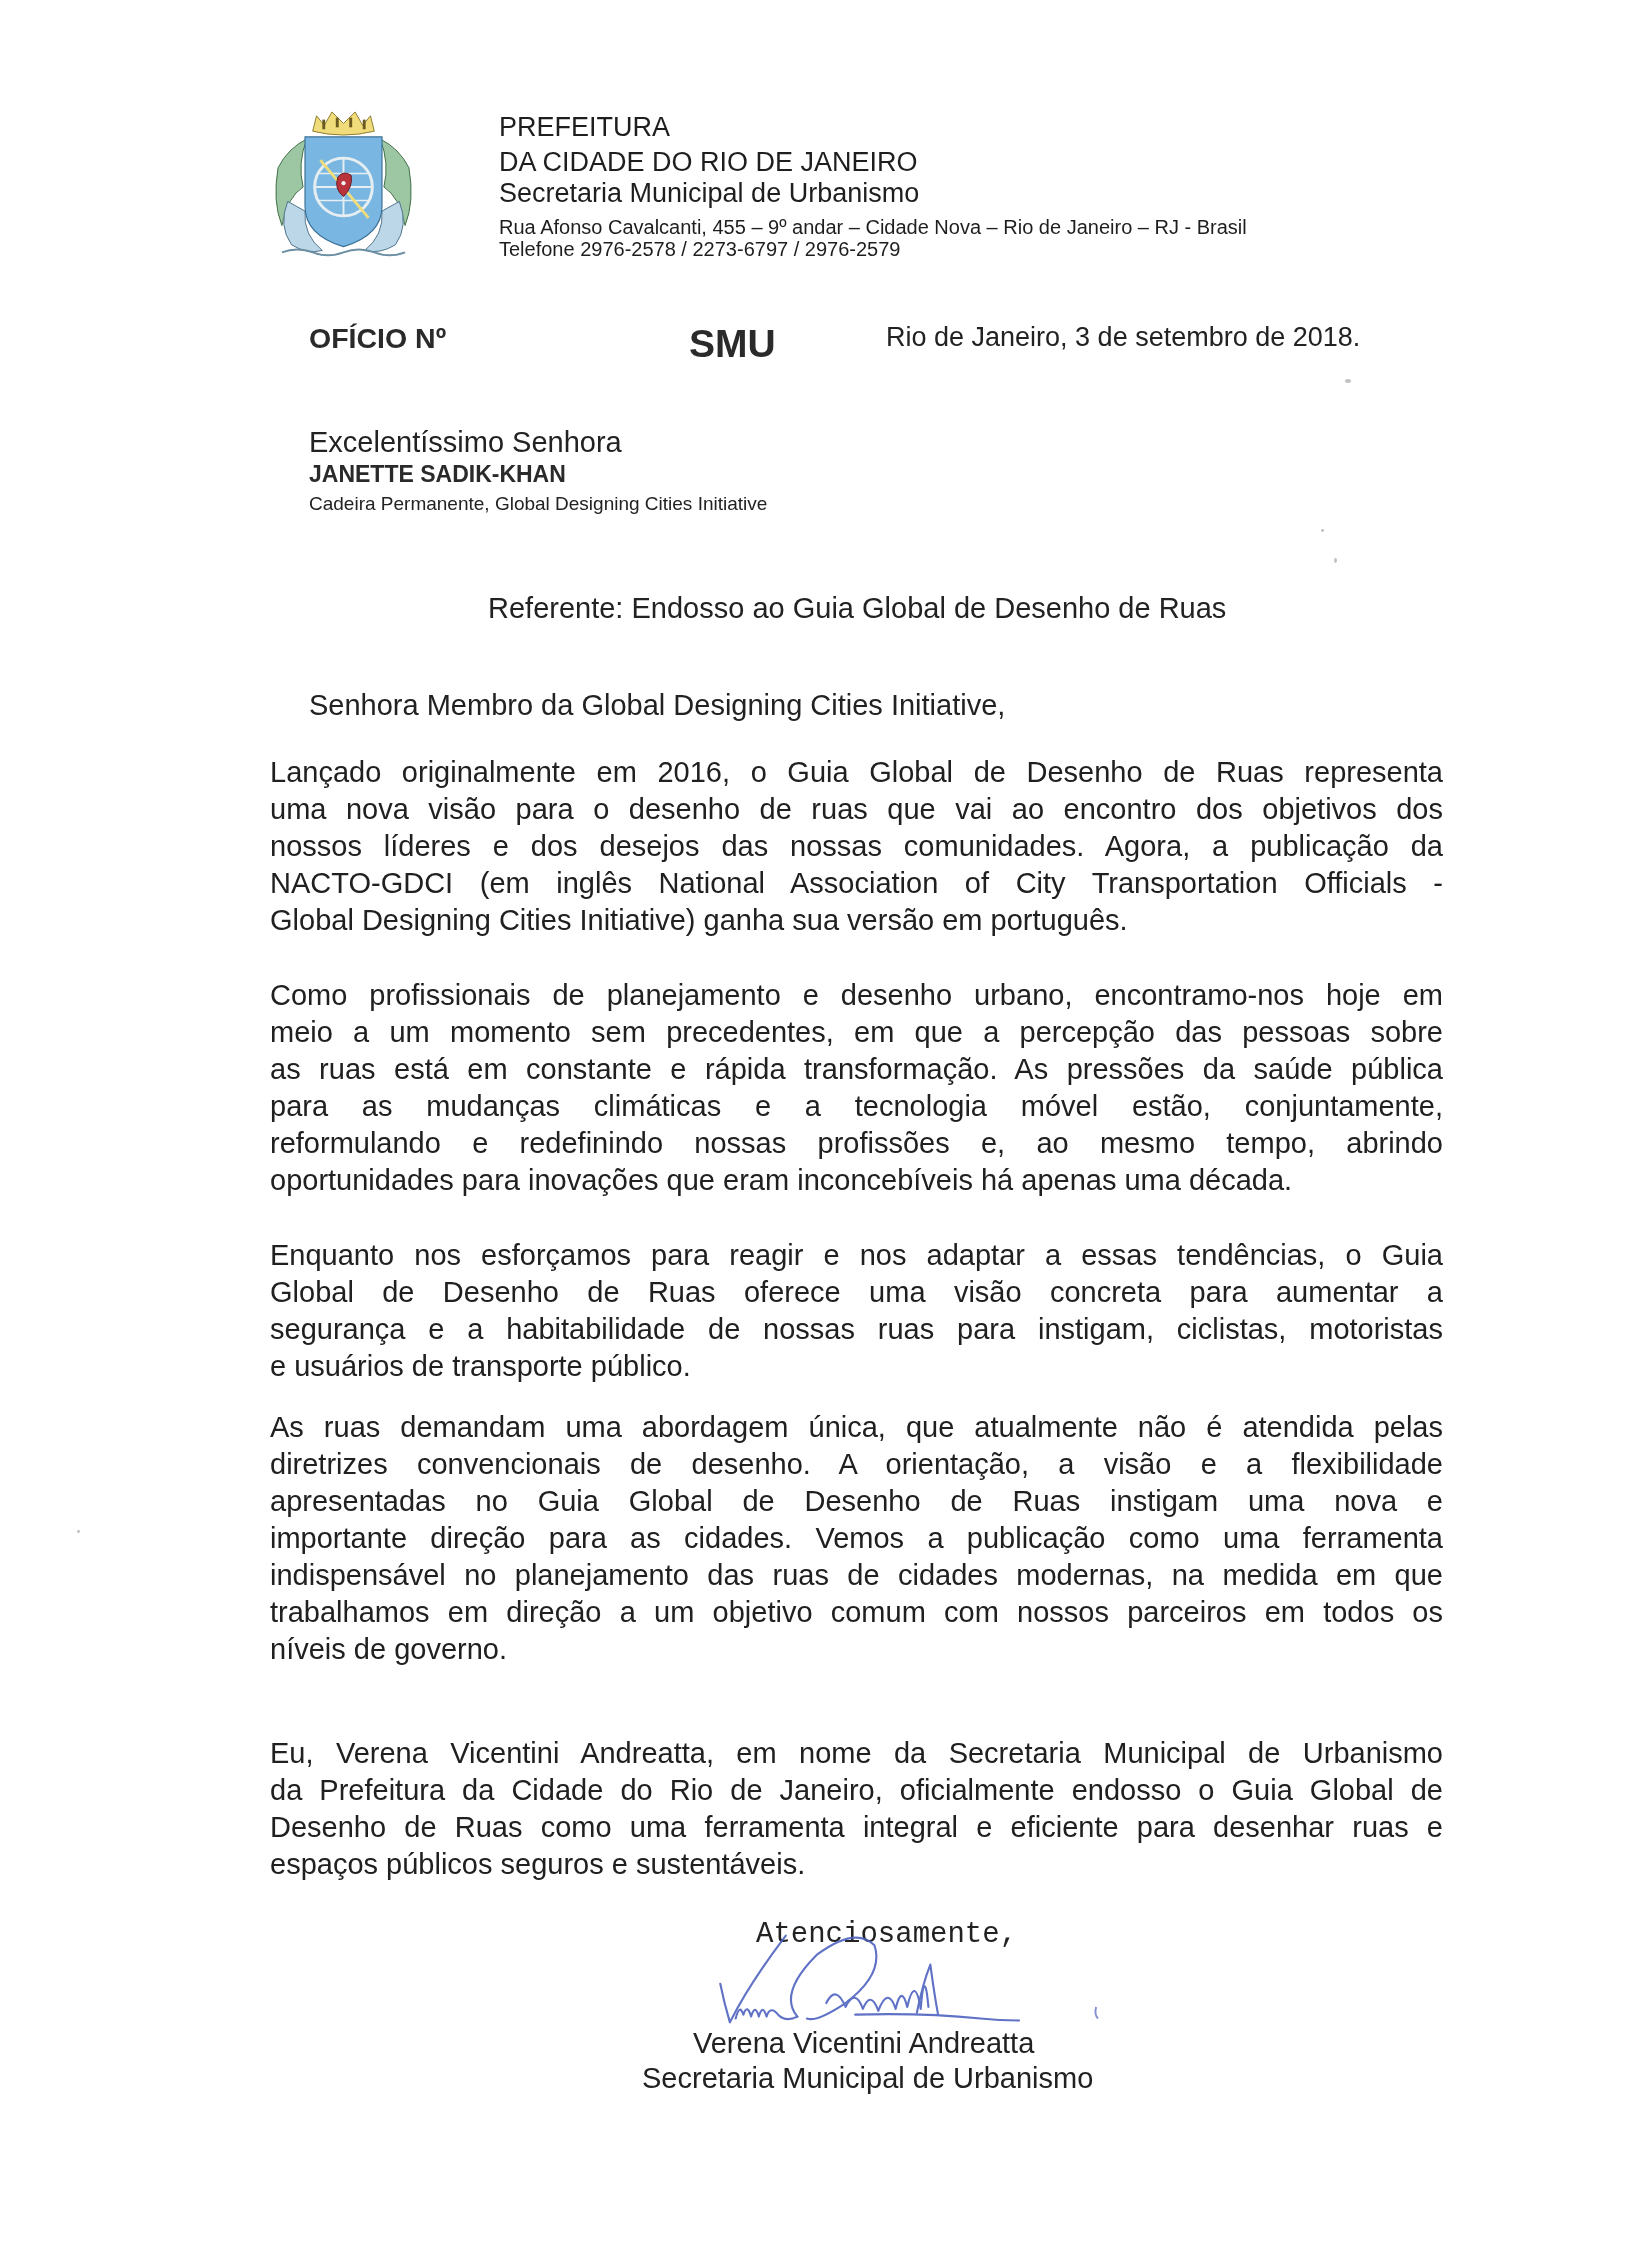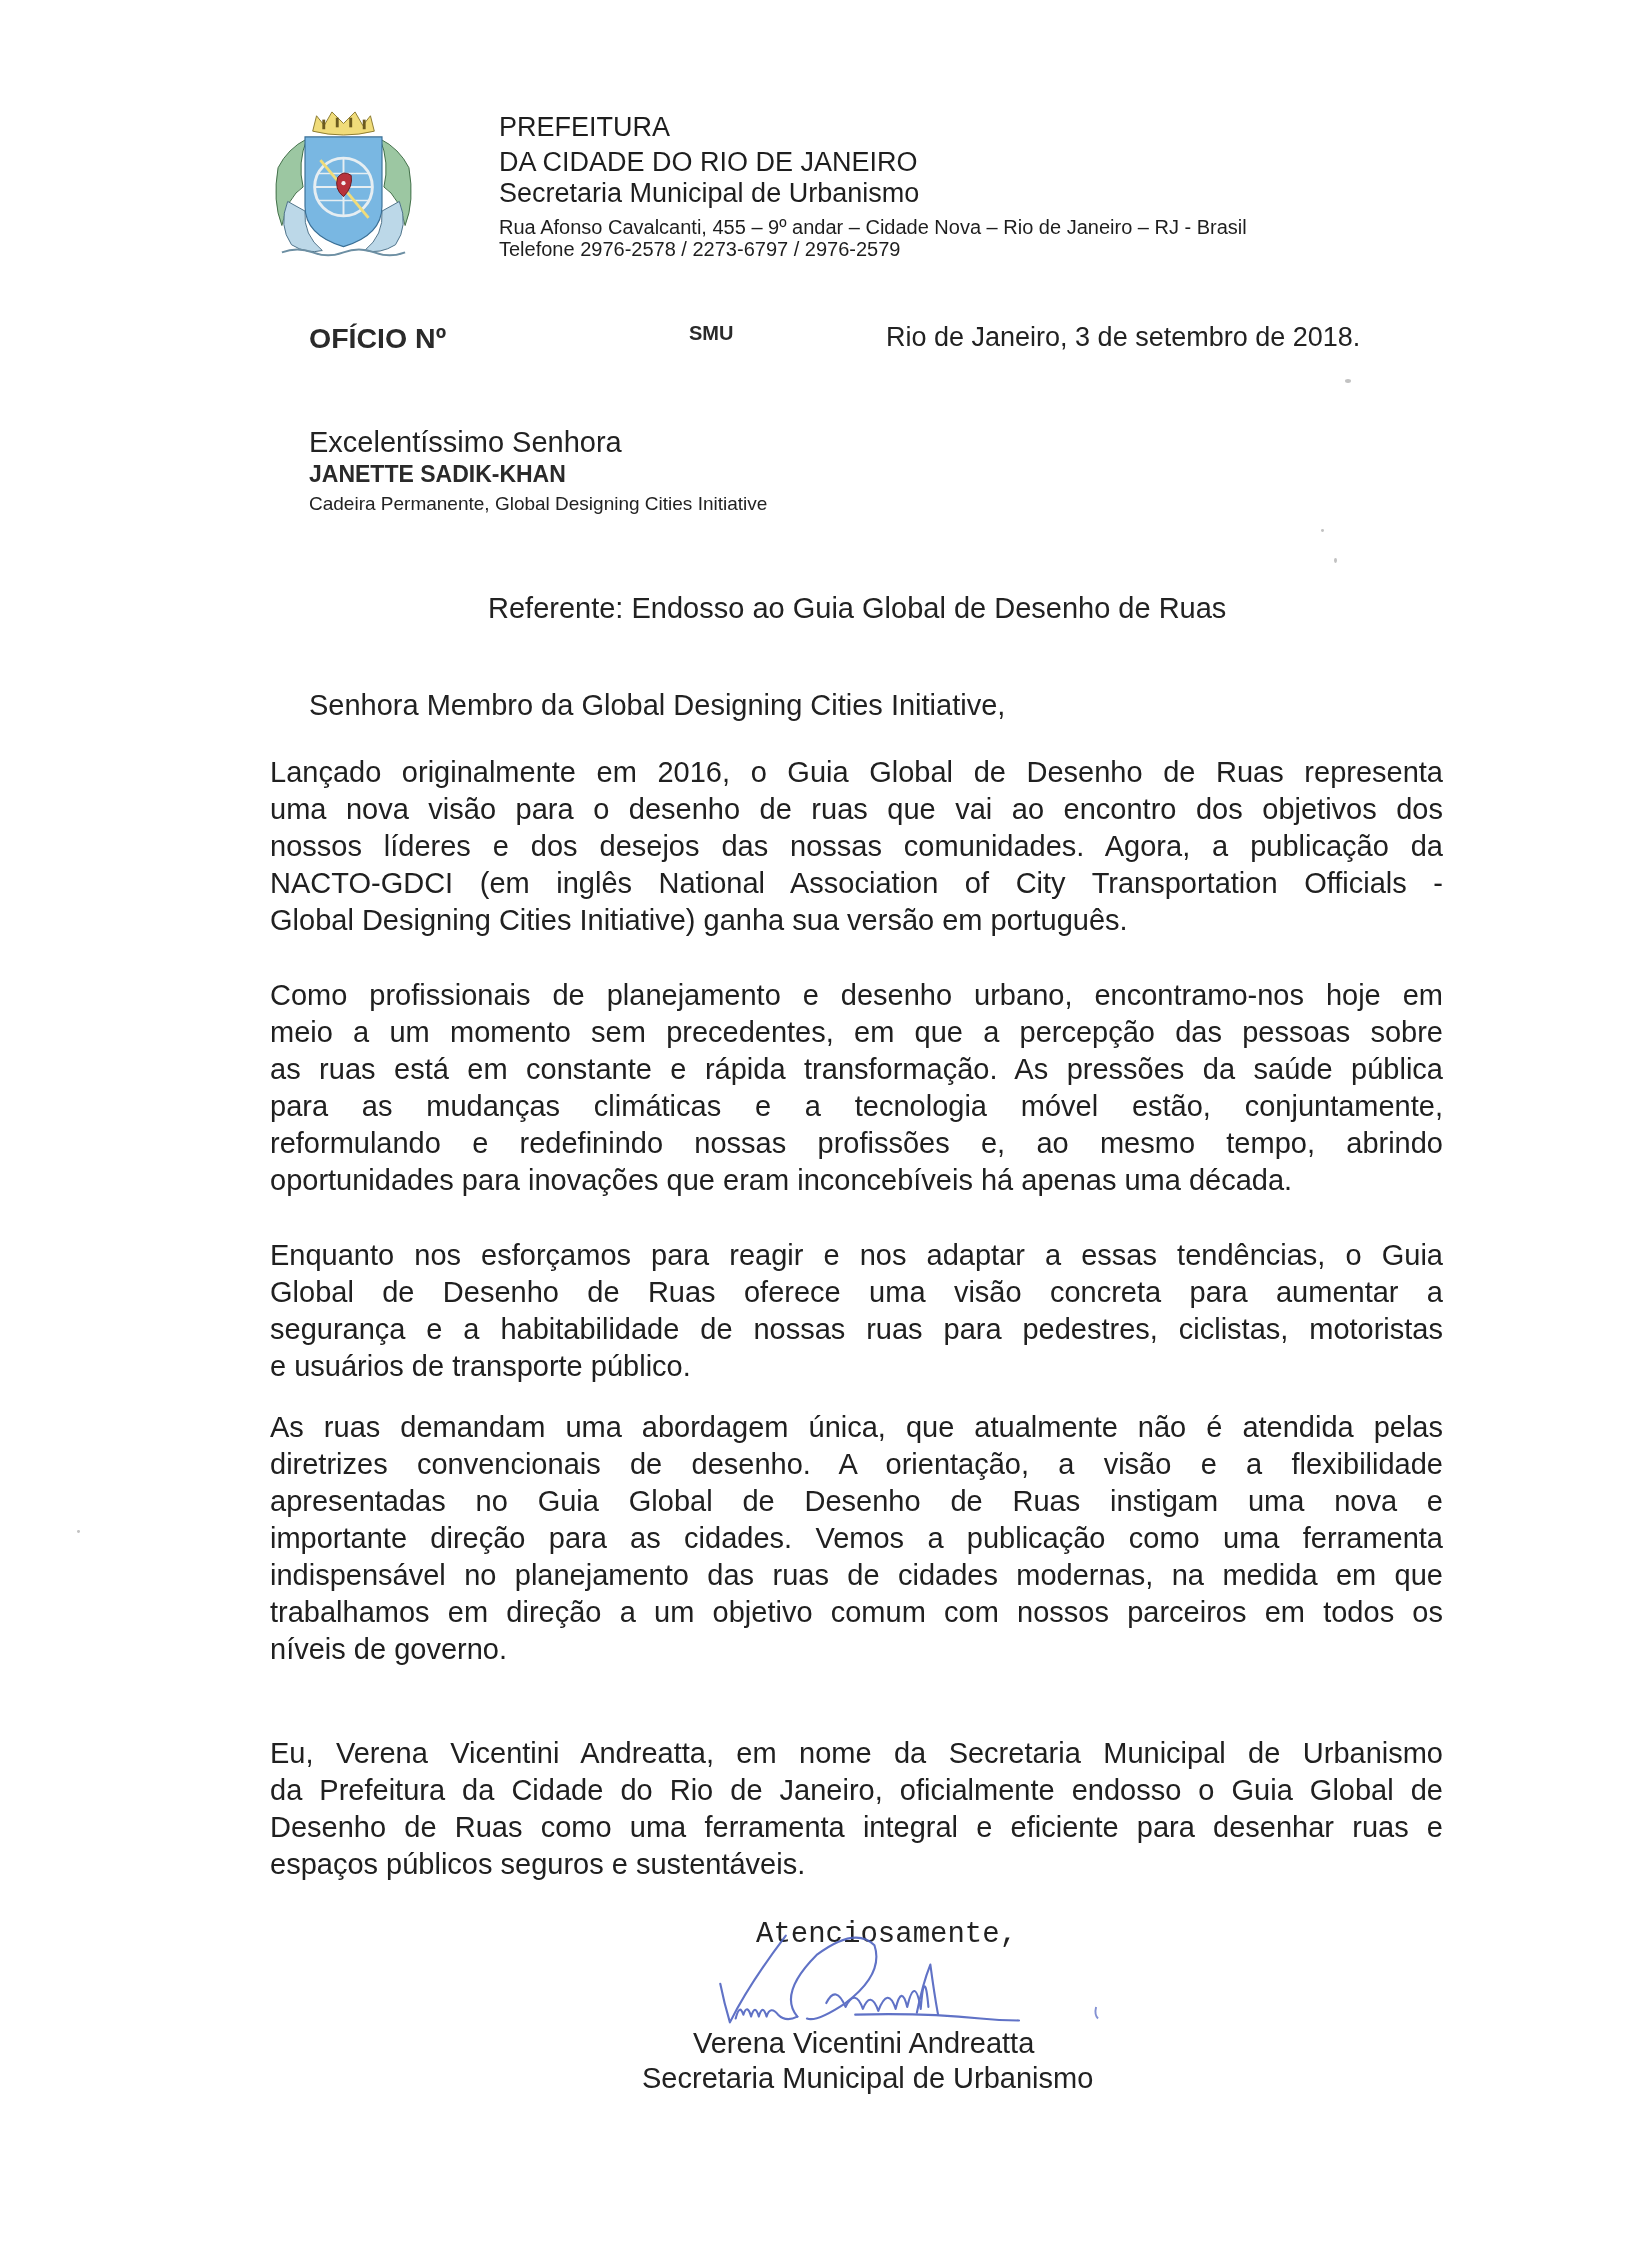--- a/index.html
+++ b/index.html
@@ -11,21 +11,21 @@
 
   
   #coat { position: absolute; left: 268px; top: 110px; width: 151px; height: 154px; }
   .lh { position: absolute; left: 499px; white-space: nowrap; color: #1e1e1e; }
   .lh-1 { top: 112px; font-size: 27px; }
   .lh-2 { top: 147px; font-size: 27px; }
   .lh-3 { top: 178px; font-size: 27px; }
   .lh-4 { top: 216px; font-size: 20px; }
   .lh-5 { top: 238px; font-size: 20px; }
   #oficio { left: 270px; top: 322px; font-size: 28.5px; font-weight: bold; color: #2a2a2a; }
-  #smu { left: 650px; top: 322px; font-size: 20px; font-weight: bold; color: #2a2a2a; }
+  #smu { left: 650px; top: 322px; font-size: 39px; font-weight: bold; color: #2a2a2a; }
   #date { left: 847px; top: 322px; font-size: 27px; }
 
   
   #greet1 { left: 270px; top: 426px; font-size: 29px; text-align: right; }
   #addressee-name { left: 270px; top: 461px; font-size: 23px; font-weight: bold; color: #2a2a2a; }
   #addressee-title { left: 270px; top: 493px; font-size: 19px; }
 
   #reference { left: 449px; top: 592px; font-size: 29px; }
 
   #salutation { left: 270px; top: 689px; font-size: 29px; }
@@ -115,21 +115,21 @@
   <span class="ln">meio a um momento sem precedentes, em que a percepção das pessoas sobre</span>
   <span class="ln">as ruas está em constante e rápida transformação. As pressões da saúde pública</span>
   <span class="ln">para as mudanças climáticas e a tecnologia móvel estão, conjuntamente,</span>
   <span class="ln">reformulando e redefinindo nossas profissões e, ao mesmo tempo, abrindo</span>
   <span class="ln last">oportunidades para inovações que eram inconcebíveis há apenas uma década.</span>
 </div>
 
 <div id="p3" class="para">
   <span class="ln">Enquanto nos esforçamos para reagir e nos adaptar a essas tendências, o Guia</span>
   <span class="ln">Global de Desenho de Ruas oferece uma visão concreta para aumentar a</span>
-  <span class="ln">segurança e a habitabilidade de nossas ruas para pedestres, ciclistas, motoristas</span>
+  <span class="ln">segurança e a habitabilidade de nossas ruas para instigam, ciclistas, motoristas</span>
   <span class="ln last">e usuários de transporte público.</span>
 </div>
 
 <div id="p4" class="para">
   <span class="ln">As ruas demandam uma abordagem única, que atualmente não é atendida pelas</span>
   <span class="ln">diretrizes convencionais de desenho. A orientação, a visão e a flexibilidade</span>
   <span class="ln">apresentadas no Guia Global de Desenho de Ruas instigam uma nova e</span>
   <span class="ln">importante direção para as cidades. Vemos a publicação como uma ferramenta</span>
   <span class="ln">indispensável no planejamento das ruas de cidades modernas, na medida em que</span>
   <span class="ln">trabalhamos em direção a um objetivo comum com nossos parceiros em todos os</span>

